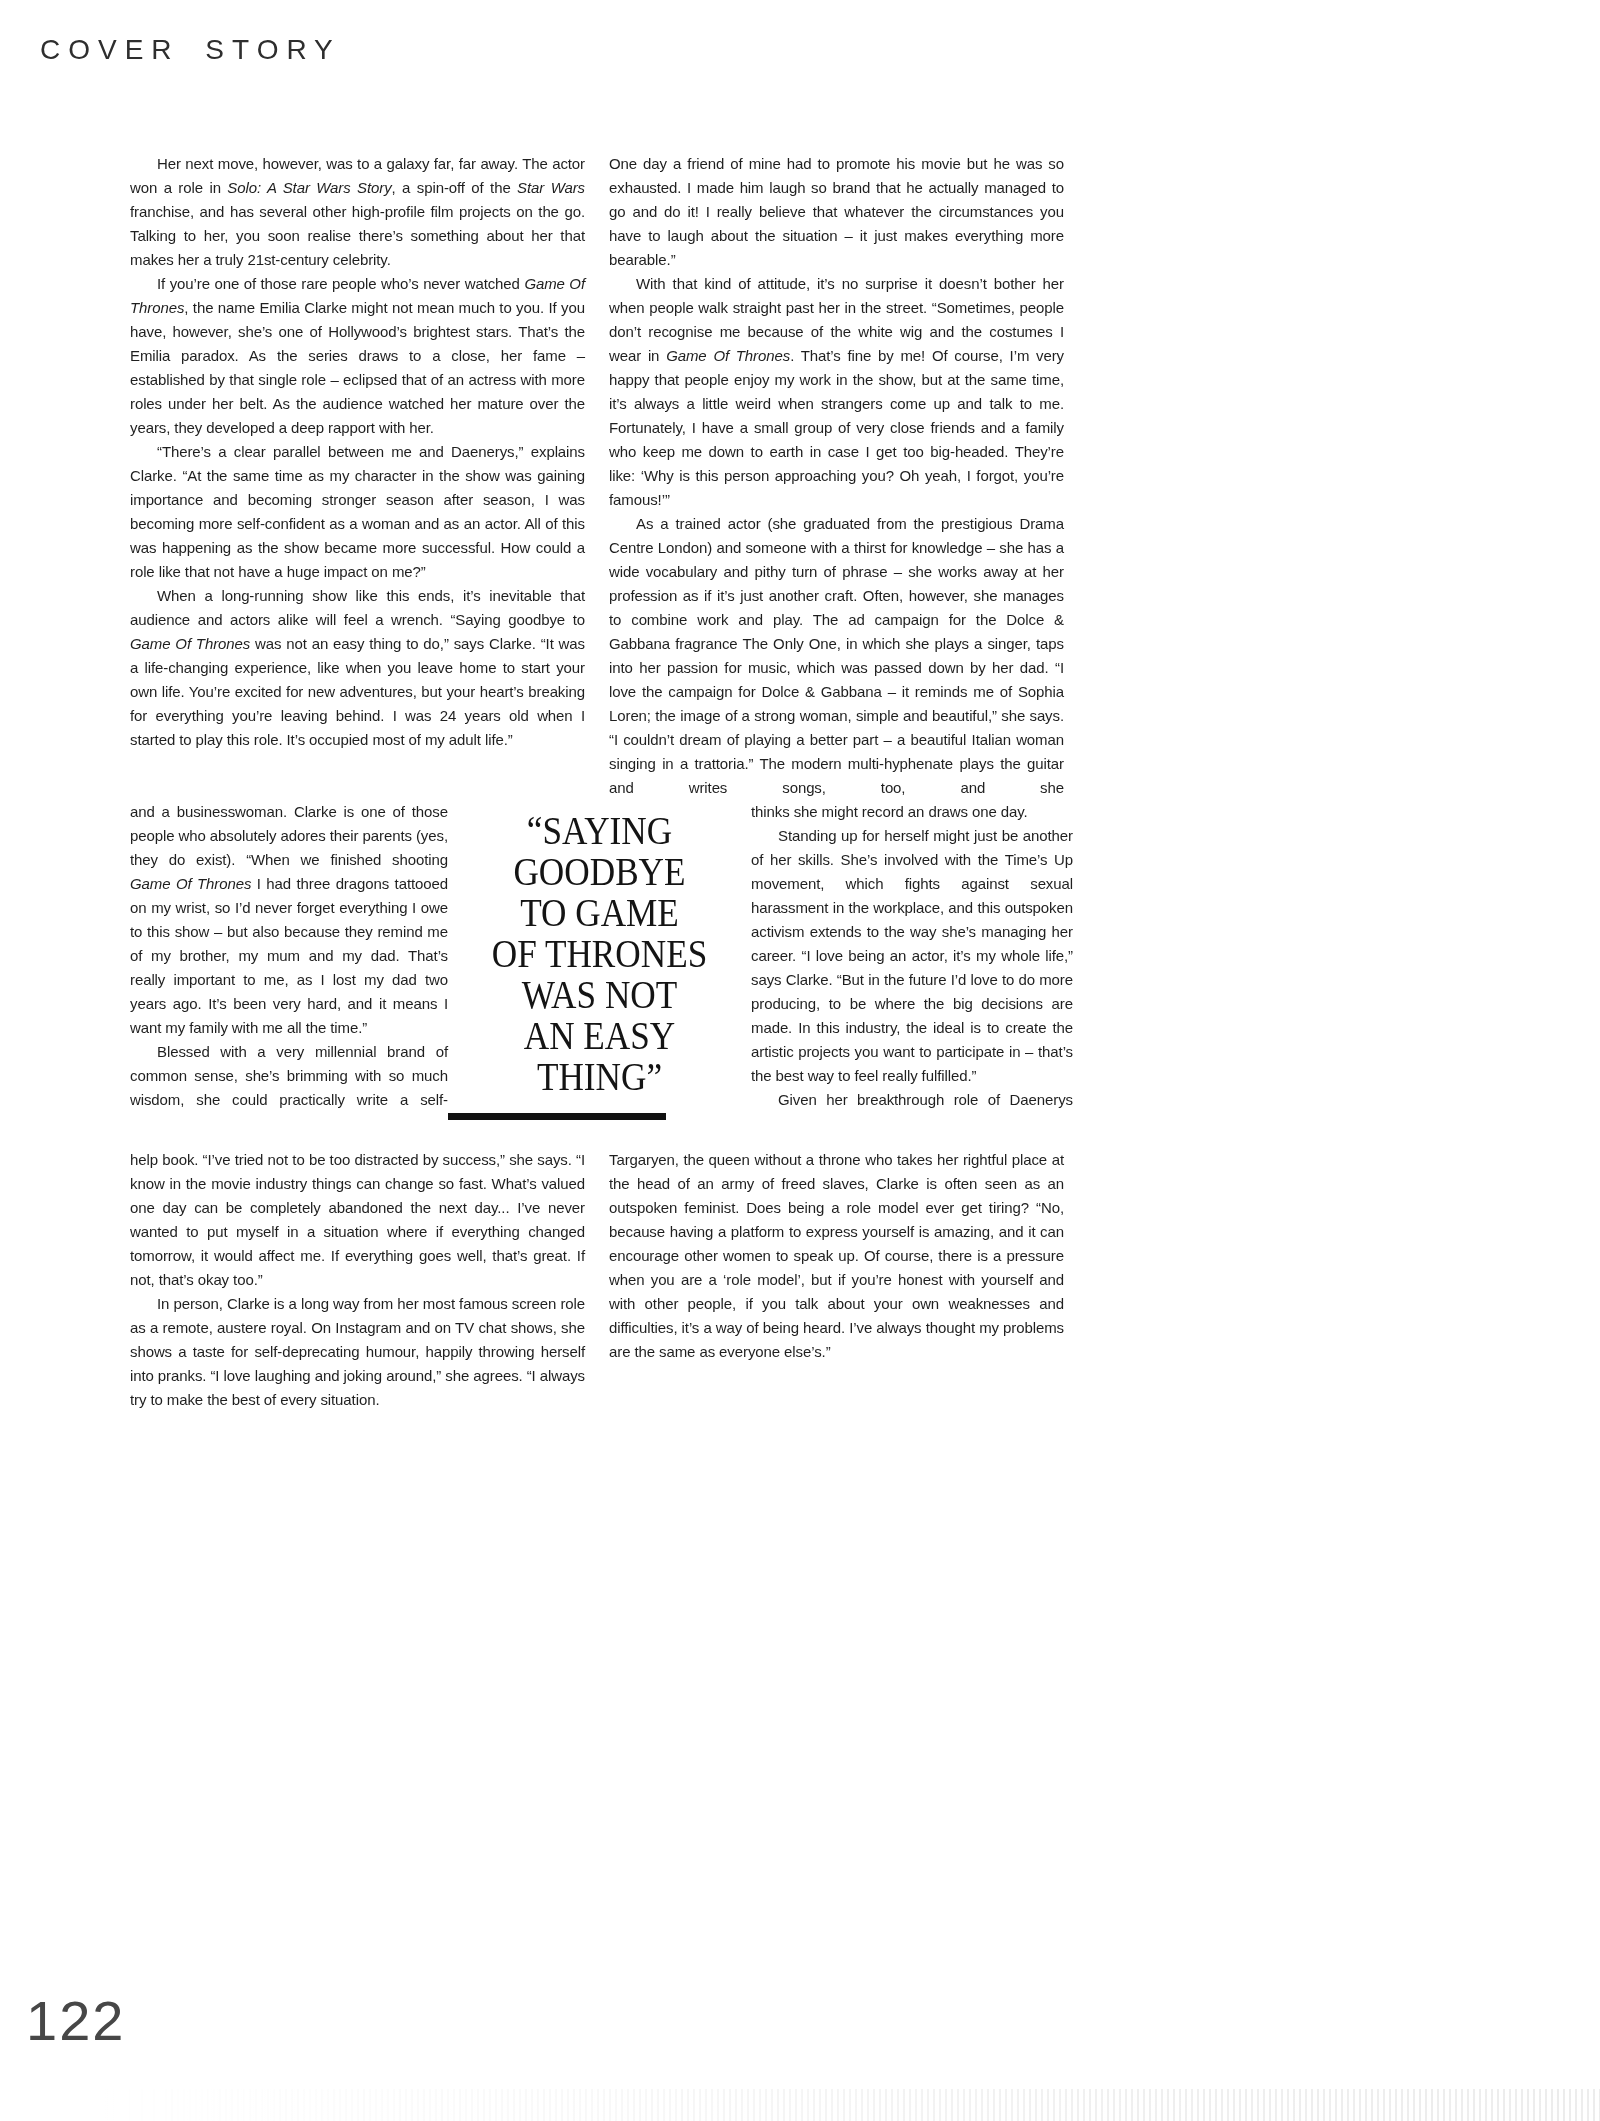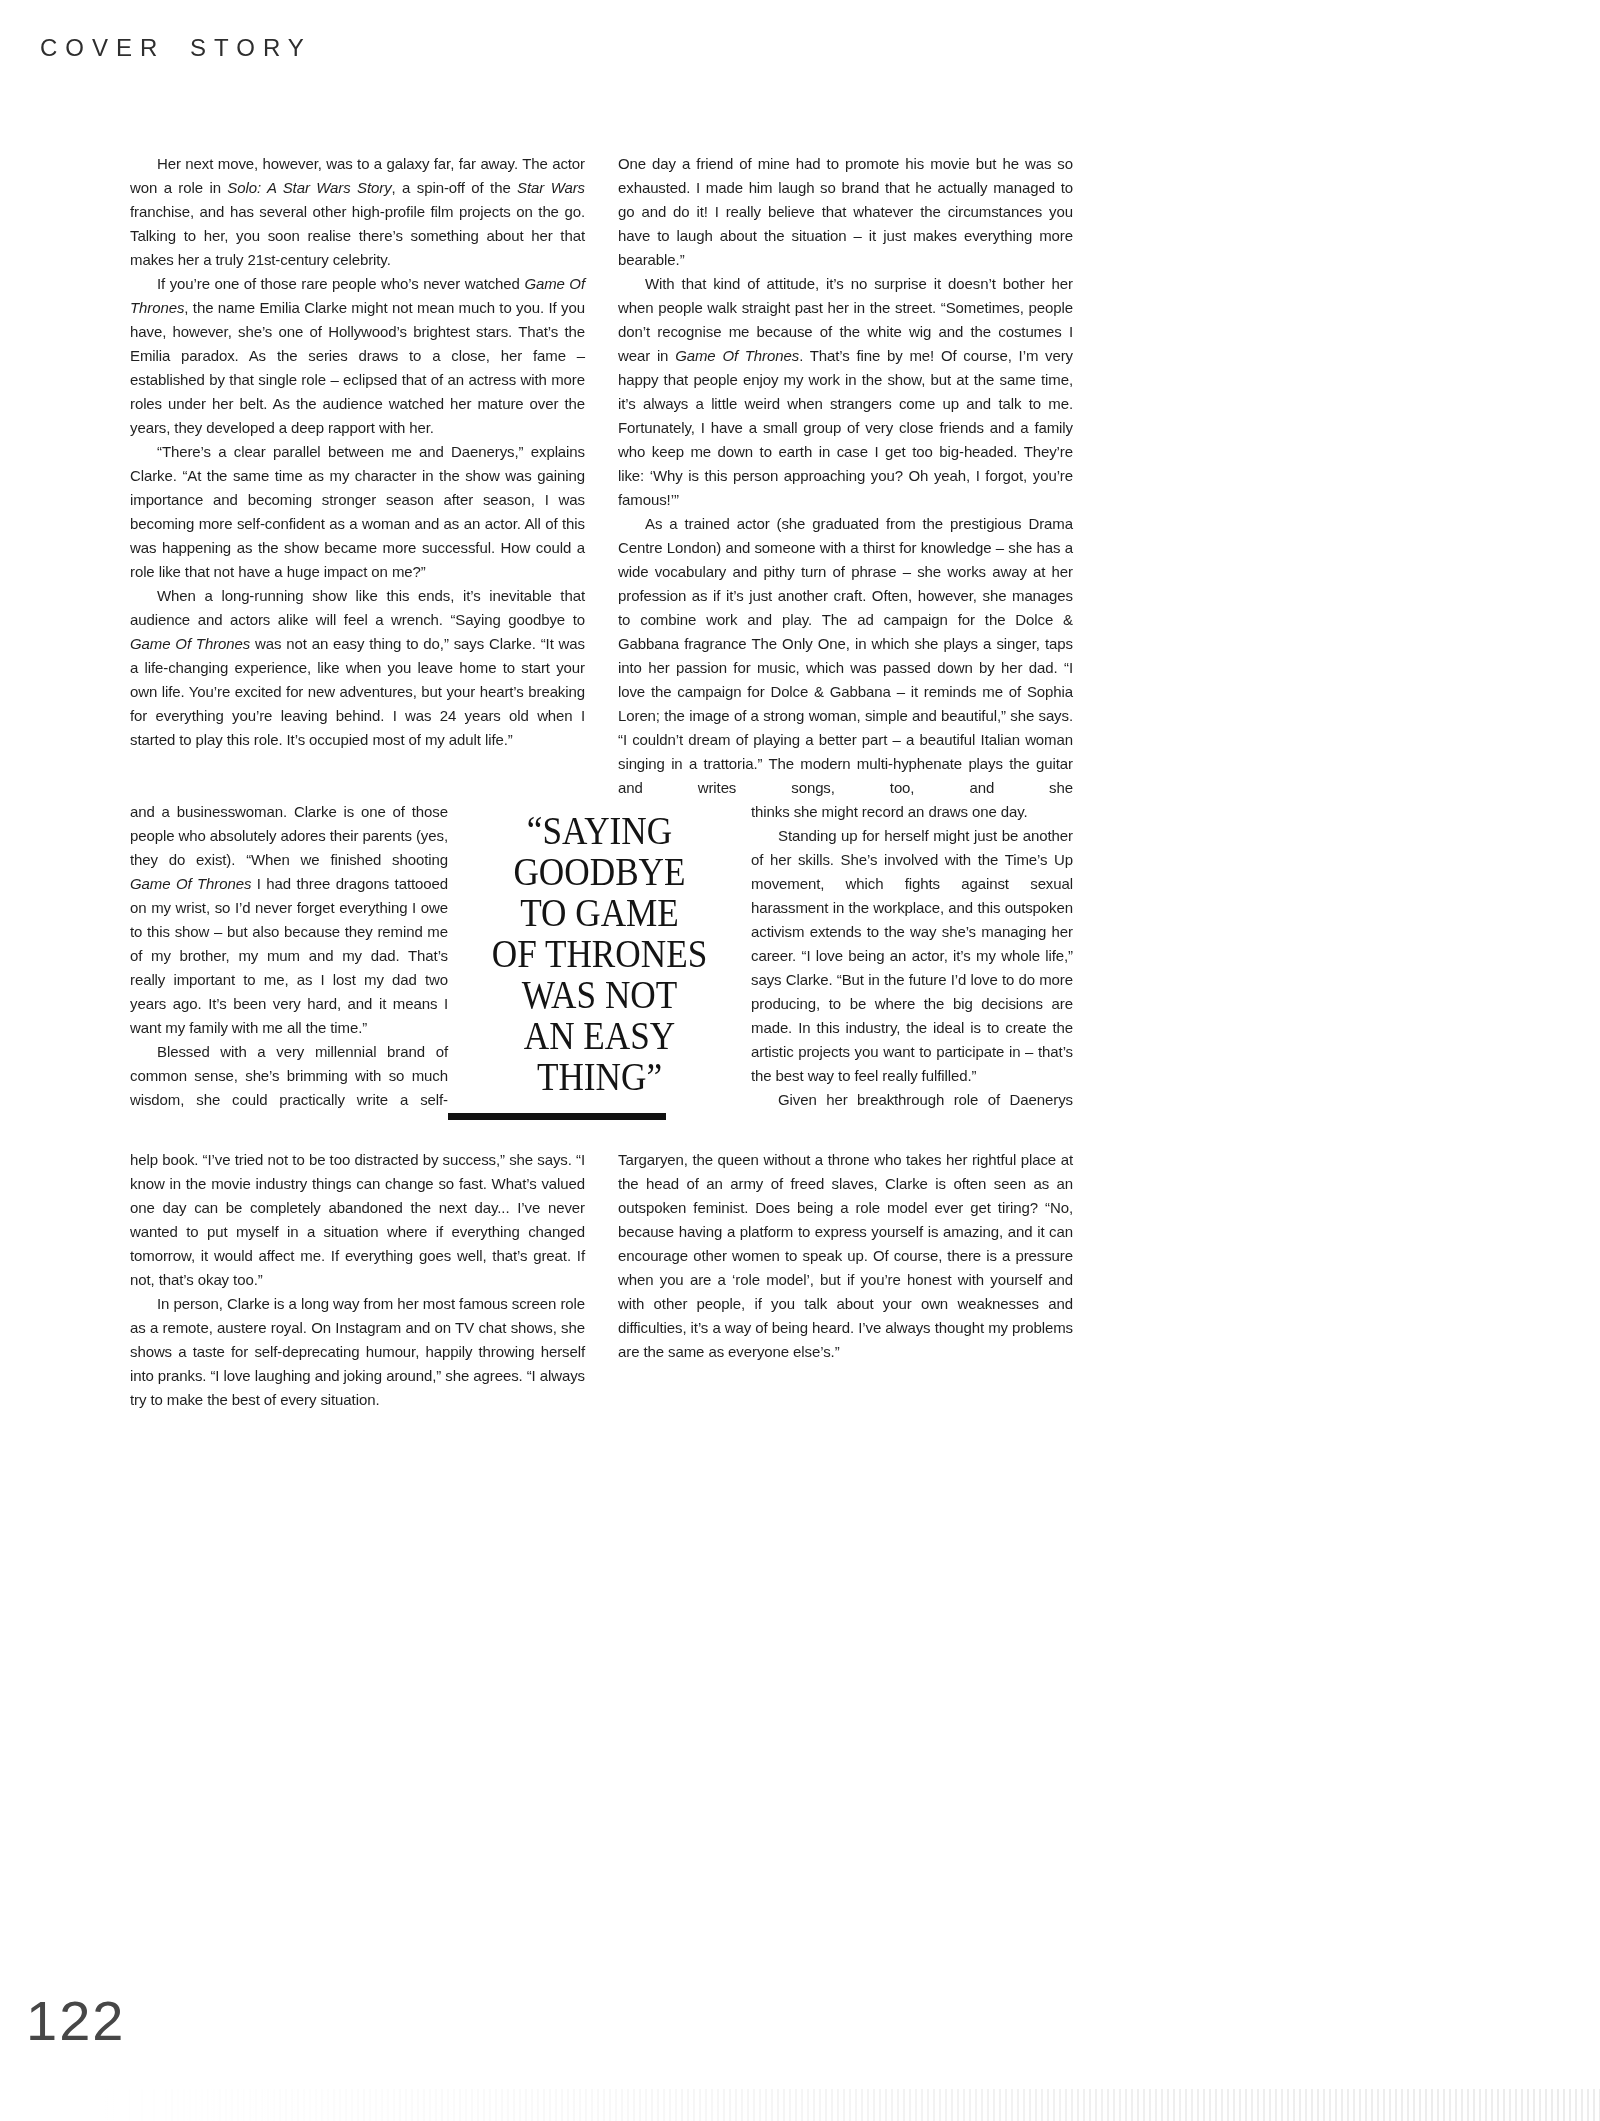--- a/index.html
+++ b/index.html
@@ -6,27 +6,27 @@
   .page{
     position:relative;
     width:1600px;height:2121px;
     background:#ffffff;
     overflow:hidden;
     font-family:"Liberation Sans", sans-serif;
     color:#1f1f1f;
   }
   .kicker{
     position:absolute;left:40px;top:34px;
-    font-size:24px;letter-spacing:8px;word-spacing:10px;
+    font-size:28px;letter-spacing:8px;word-spacing:10px;
     color:#2e2e2e;font-weight:400;
   }
   .content{
     position:absolute;left:130px;top:152px;width:943px;
   }
-  .sec-a,.sec-c{display:flex;gap:33px;}
+  .sec-a,.sec-c{display:flex;gap:24px;}
   .col{width:455px;}
   .sec-b{
     display:grid;
     grid-template-columns:318px 1fr 322px;
     align-items:start;
     min-height:348px;
   }
   p{
     margin:0;
     font-size:15px;line-height:24px;

